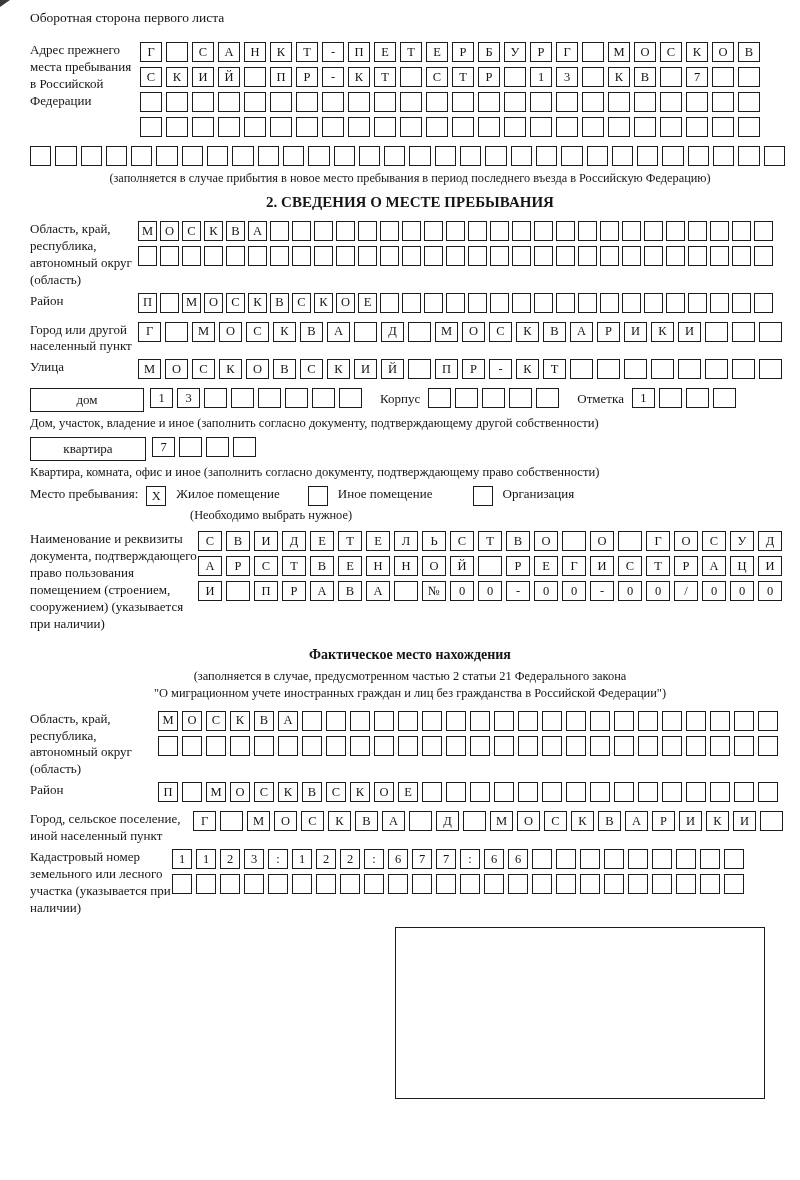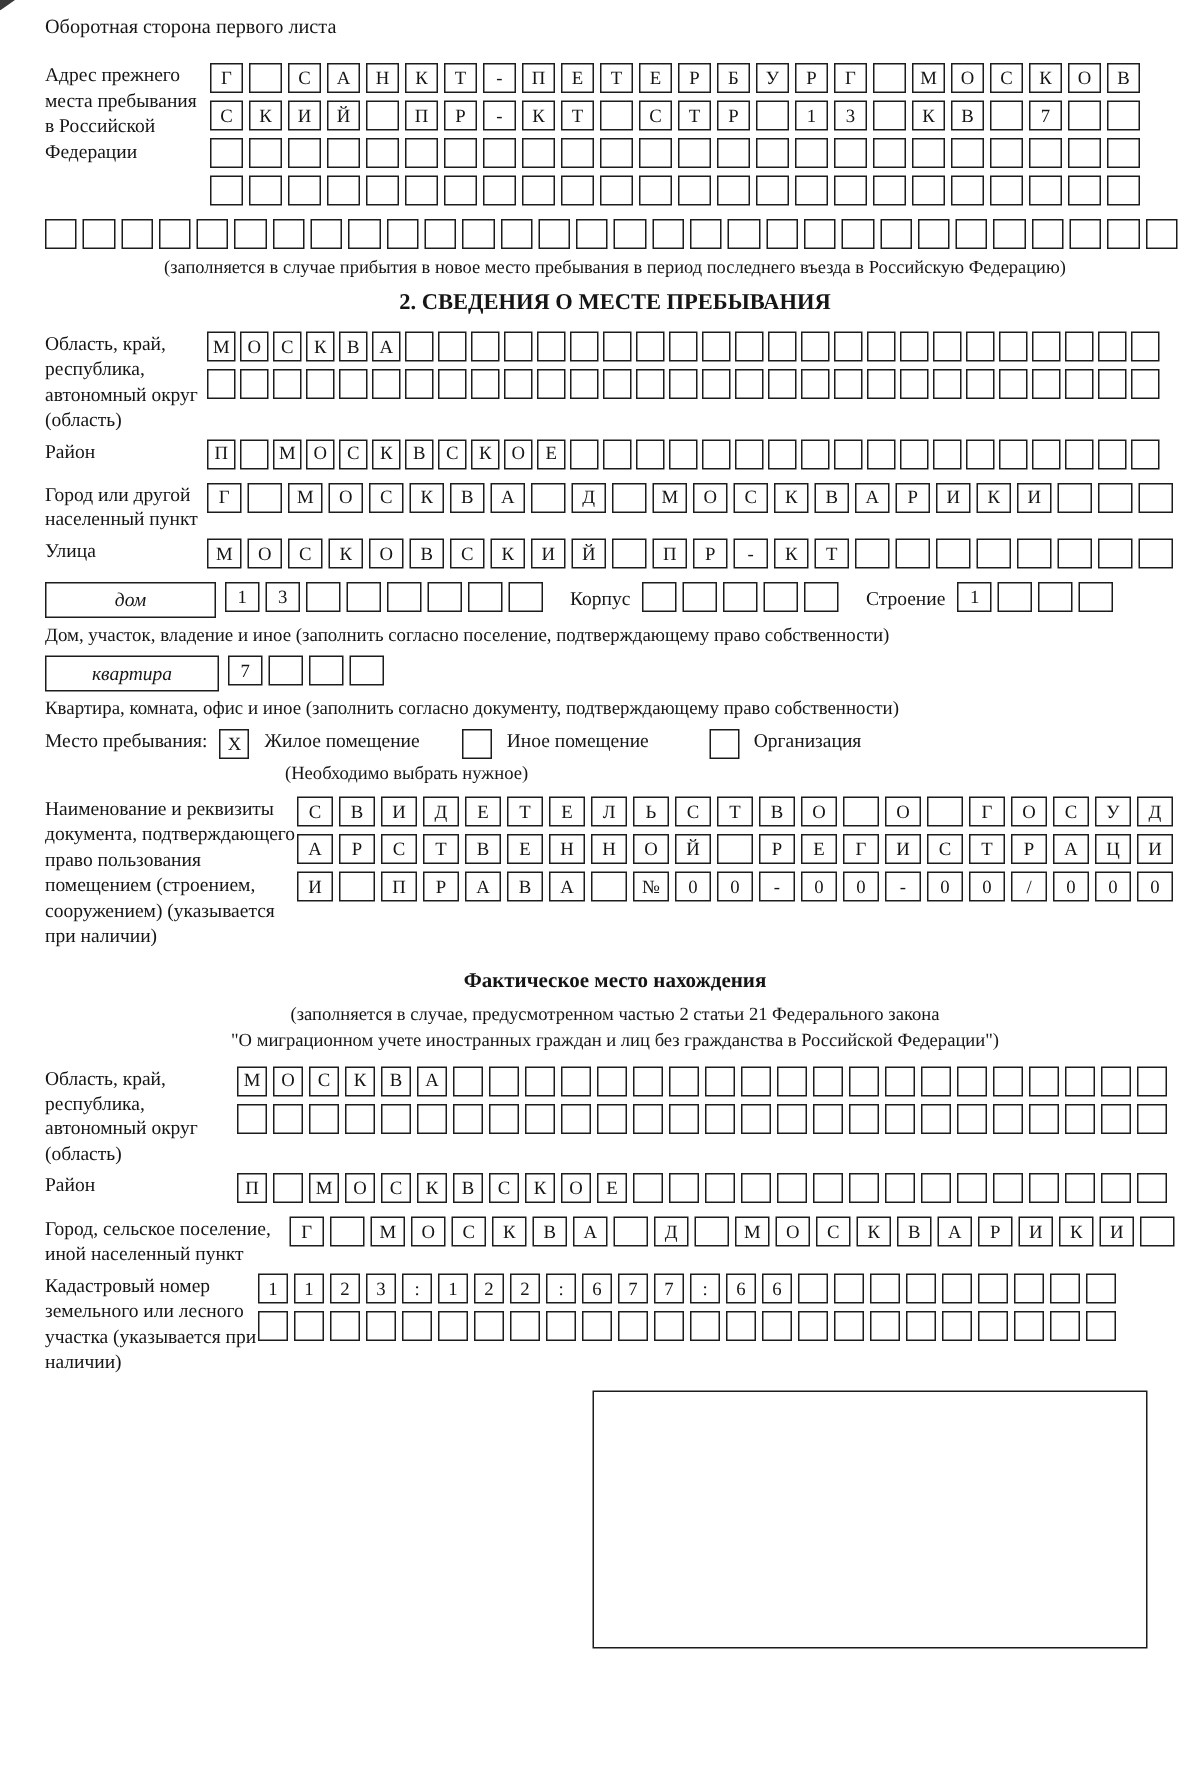--- a/index.html
+++ b/index.html
@@ -42,21 +42,21 @@
 
   .note{font-size:12.3px;text-align:center;margin:2px 0 6px 0}
   .note-left{font-size:12.6px;text-align:left;margin:0 0 6px 0}
   .sec-title{font-size:15px;font-weight:bold;text-align:center;margin:8px 0 10px 0}
   .sub-title{font-size:14px;font-weight:bold;text-align:center;margin:14px 0 6px 0}
   .sub-note{font-size:12.4px;text-align:center;margin:0 0 2px 0}
 
   .wide-box{
     box-sizing:border-box;border:1.7px solid #1c1c1c;height:24px;
     display:inline-flex;align-items:center;justify-content:center;
-    font-size:13px;margin-right:6px;flex:0 0 auto;font-style:italic;
+    font-size:13px;margin-right:6px;flex:0 0 auto;
   }
   .box-dom{width:114px}
   .box-kv{width:116px}
   .mid-lbl{font-size:13px;margin:3px 8px 0 14px;flex:0 0 auto}
 
   .stay-row{display:flex;align-items:flex-start;font-size:13px;margin:6px 0 2px 0}
   .chk{
     box-sizing:border-box;width:20px;height:20px;border:1.6px solid #1c1c1c;
     display:inline-flex;align-items:center;justify-content:center;
     font-size:12.5px;margin:0 10px 0 8px;flex:0 0 auto;
@@ -408,29 +408,29 @@
         <span class="cell"></span>
       </div>
     <div class="mid-lbl">Корпус</div>
     <div class="cells cS" style="margin-bottom:0">
         <span class="cell"></span>
         <span class="cell"></span>
         <span class="cell"></span>
         <span class="cell"></span>
         <span class="cell"></span>
       </div>
-    <div class="mid-lbl">Строение</div>
+    <div class="mid-lbl">Отметка</div>
     <div class="cells cS" style="margin-bottom:0">
         <span class="cell">1</span>
         <span class="cell"></span>
         <span class="cell"></span>
         <span class="cell"></span>
       </div>
   </div>
-  <div class="note-left">Дом, участок, владение и иное (заполнить согласно поселение, подтверждающему право собственности)</div>
+  <div class="note-left">Дом, участок, владение и иное (заполнить согласно документу, подтверждающему другой собственности)</div>
 
   <div class="frow">
     <div class="wide-box box-kv">квартира</div>
     <div class="cells cS" style="margin-bottom:0">
         <span class="cell">7</span>
         <span class="cell"></span>
         <span class="cell"></span>
         <span class="cell"></span>
       </div>
   </div>

